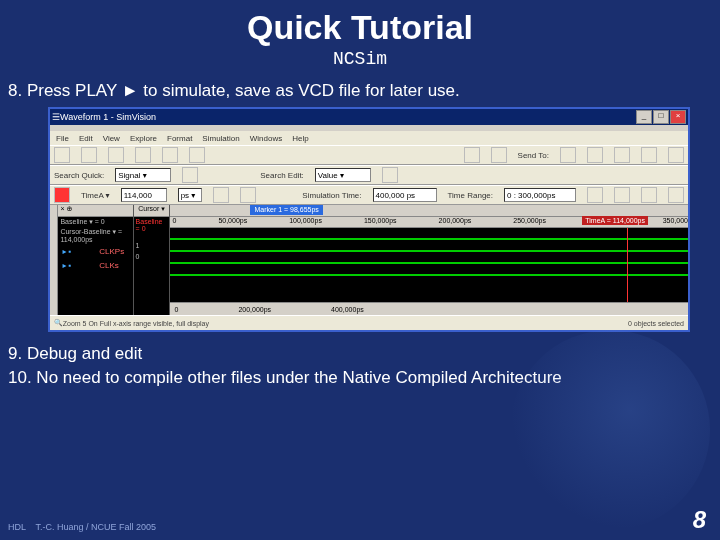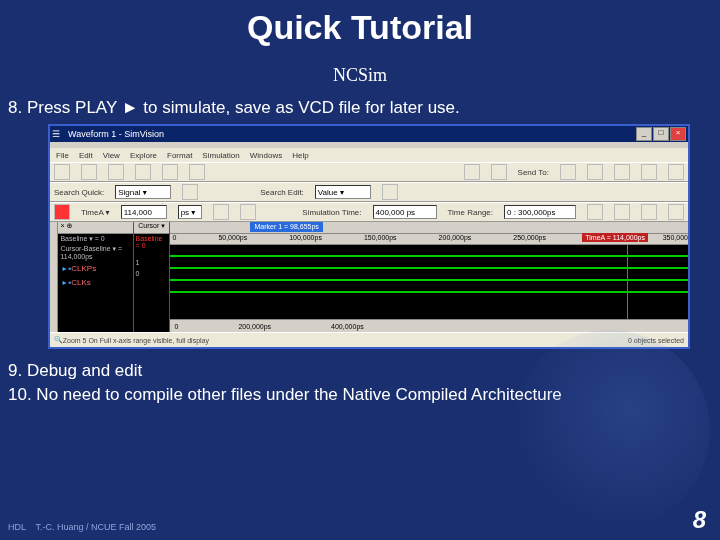--- a/index.html
+++ b/index.html
@@ -15,23 +15,23 @@
   .title {
     text-align: center;
     color: #fff;
     font-size: 34px;
     font-weight: bold;
     margin-top: 8px;
   }
   .subtitle {
     text-align: center;
     color: #fff;
-    font-family: Liberation Serif, serif;
+    font-family: Liberation Mono, monospace;
     font-size: 18px;
-    margin-top: 18px;
+    margin-top: 2px;
   }
   .bullet {
     color: #fff;
     font-size: 17px;
     margin-left: 8px;
     margin-top: 12px;
   }
   .screenshot {
     margin: 6px 30px 6px 48px;
     border: 2px solid #3a5fcc;
@@ -141,21 +141,21 @@
   .sigrow {
     display: flex;
     align-items: center;
     height: 14px;
     padding-left: 4px;
   }
   .sigrow .expand {
     color: #4af;
     margin-right: 2px;
   }
-  .sigrow .sigtext { color: #f66; font-size:8px;}
+  .sigrow .sigtext { color: #f66; font-size:8px;margin-left:28px;}
   .cursorcol {
     width: 58px;
     background: #000;
     border-right: 1px solid #555;
     display:flex;
     flex-direction:column;
   }
   .cursorcol .hdr {
     background: #d4d0c8;
     color:#000;
@@ -285,21 +285,21 @@
 <body>
 
 <div class="title">Quick Tutorial</div>
 <div class="subtitle">NCSim</div>
 
 <div class="bullet">8.   Press PLAY ► to simulate, save as VCD file  for later use.</div>
 
 <div class="screenshot">
   <div class="titlebar">
     <span>☰</span>
-    <span style="margin-left:8px">Waveform 1 - SimVision</span>
+    <span style="margin-left:0">Waveform 1 - SimVision</span>
     <span class="spacer"></span>
     <span class="tbtn">_</span>
     <span class="tbtn">□</span>
     <span class="tbtn close">×</span>
   </div>
 
   <div class="menubar">
     <span>File</span>
     <span>Edit</span>
     <span>View</span>

